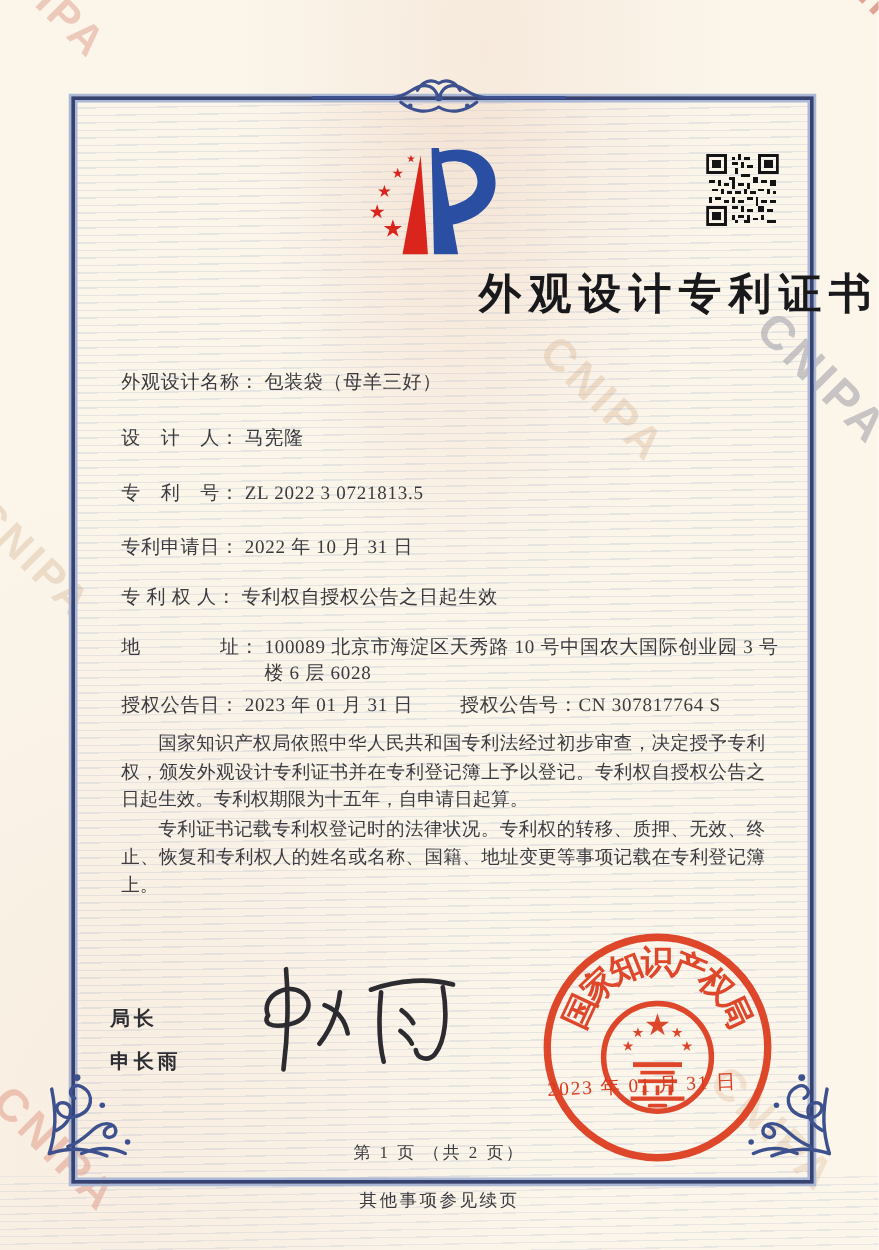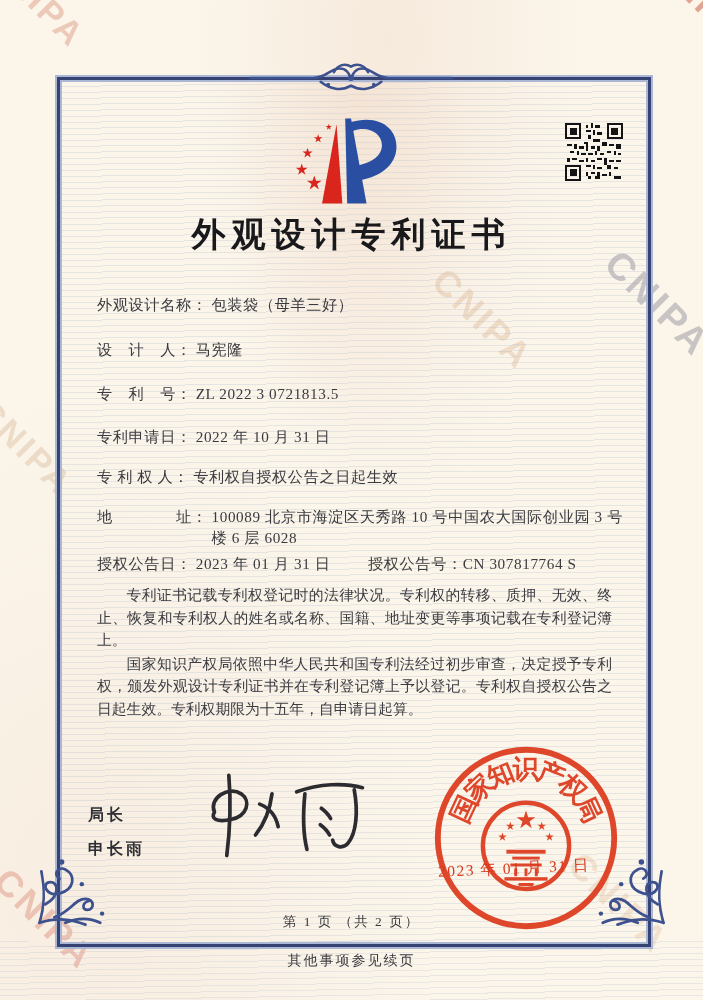--- a/index.html
+++ b/index.html
@@ -30,21 +30,21 @@
   .wm-tl{left:-22px;top:-20px;font-size:34px;color:rgba(216,130,108,.38);}
   .wm-tr{left:636px;top:-26px;font-size:34px;color:rgba(196,74,52,.48);}
   .wm-mr{left:592px;top:282px;font-size:38px;color:rgba(128,128,142,.42);}
   .wm-mc{left:420px;top:298px;font-size:36px;color:rgba(214,172,132,.34);}
   .wm-ml{left:-34px;top:428px;font-size:34px;color:rgba(214,180,142,.38);}
   .wm-bl{left:-18px;top:898px;font-size:36px;color:rgba(218,128,108,.40);}
   .wm-br{left:556px;top:882px;font-size:36px;color:rgba(222,188,150,.34);}
   .cert-no{position:absolute;left:95px;top:120px;font-size:16px;letter-spacing:2.5px;color:#34343a;}
   .logo{position:absolute;left:294px;top:110px;width:116px;height:98px;}
   .qr{position:absolute;left:565px;top:123px;width:58px;height:58px;}
-  .title{position:absolute;left:0;top:212px;width:703px;text-align:center;
+  .title{position:absolute;left:0;top:212px;width:703px;text-align:right;
     font-size:34px;font-weight:bold;letter-spacing:6px;color:#19191c;}
   .row{position:absolute;left:97px;font-size:15.2px;color:#3a3a3e;letter-spacing:.6px;white-space:nowrap;}
   .row .lbl{color:#3a3a3e;}
   .row .val{margin-left:4px;}
   .r1{top:295px}.r2{top:340px}.r3{top:384px}.r4{top:427px}.r5{top:467px}
   .r6{top:507px;white-space:normal;display:flex;}
   .r6 .val{display:block;}
   .r7{top:554px}
   .grant-no{position:absolute;left:368px;top:554px;font-size:15.2px;letter-spacing:.6px;white-space:nowrap;}
   .body-text{position:absolute;left:97px;top:584px;width:515px;font-size:14.8px;
@@ -175,22 +175,22 @@
     </span>
   </div>
   <div class="row r7">
     <span class="lbl">授权公告日：</span><span class="val">2023 年 01 月 31 日</span>
   </div>
   <div class="grant-no">
     <span class="lbl">授权公告号：</span><span class="val">CN 307817764 S</span>
   </div>
 
   <div class="body-text">
+    <p>国家知识产权局依照中华人民共和国专利法经过初步审查，决定授予专利权，颁发外观设计专利证书并在专利登记簿上予以登记。专利权自授权公告之日起生效。专利权期限为十五年，自申请日起算。</p>
     <p>专利证书记载专利权登记时的法律状况。专利权的转移、质押、无效、终止、恢复和专利权人的姓名或名称、国籍、地址变更等事项记载在专利登记簿上。</p>
-    <p>国家知识产权局依照中华人民共和国专利法经过初步审查，决定授予专利权，颁发外观设计专利证书并在专利登记簿上予以登记。专利权自授权公告之日起生效。专利权期限为十五年，自申请日起算。</p>
   </div>
 
   <div class="officer">
     <div>局长</div>
     <div>申长雨</div>
   </div>
   <svg class="sig" viewBox="0 0 180 95">
     <g fill="none" stroke="#2b2b30" stroke-width="3.6" stroke-linecap="round">
       <path d="M16,42 C10,28 30,16 42,24 C52,31 48,46 32,49 C18,52 12,48 16,42"></path>
       <path d="M30,6 C32,30 31,60 28,84"></path>

